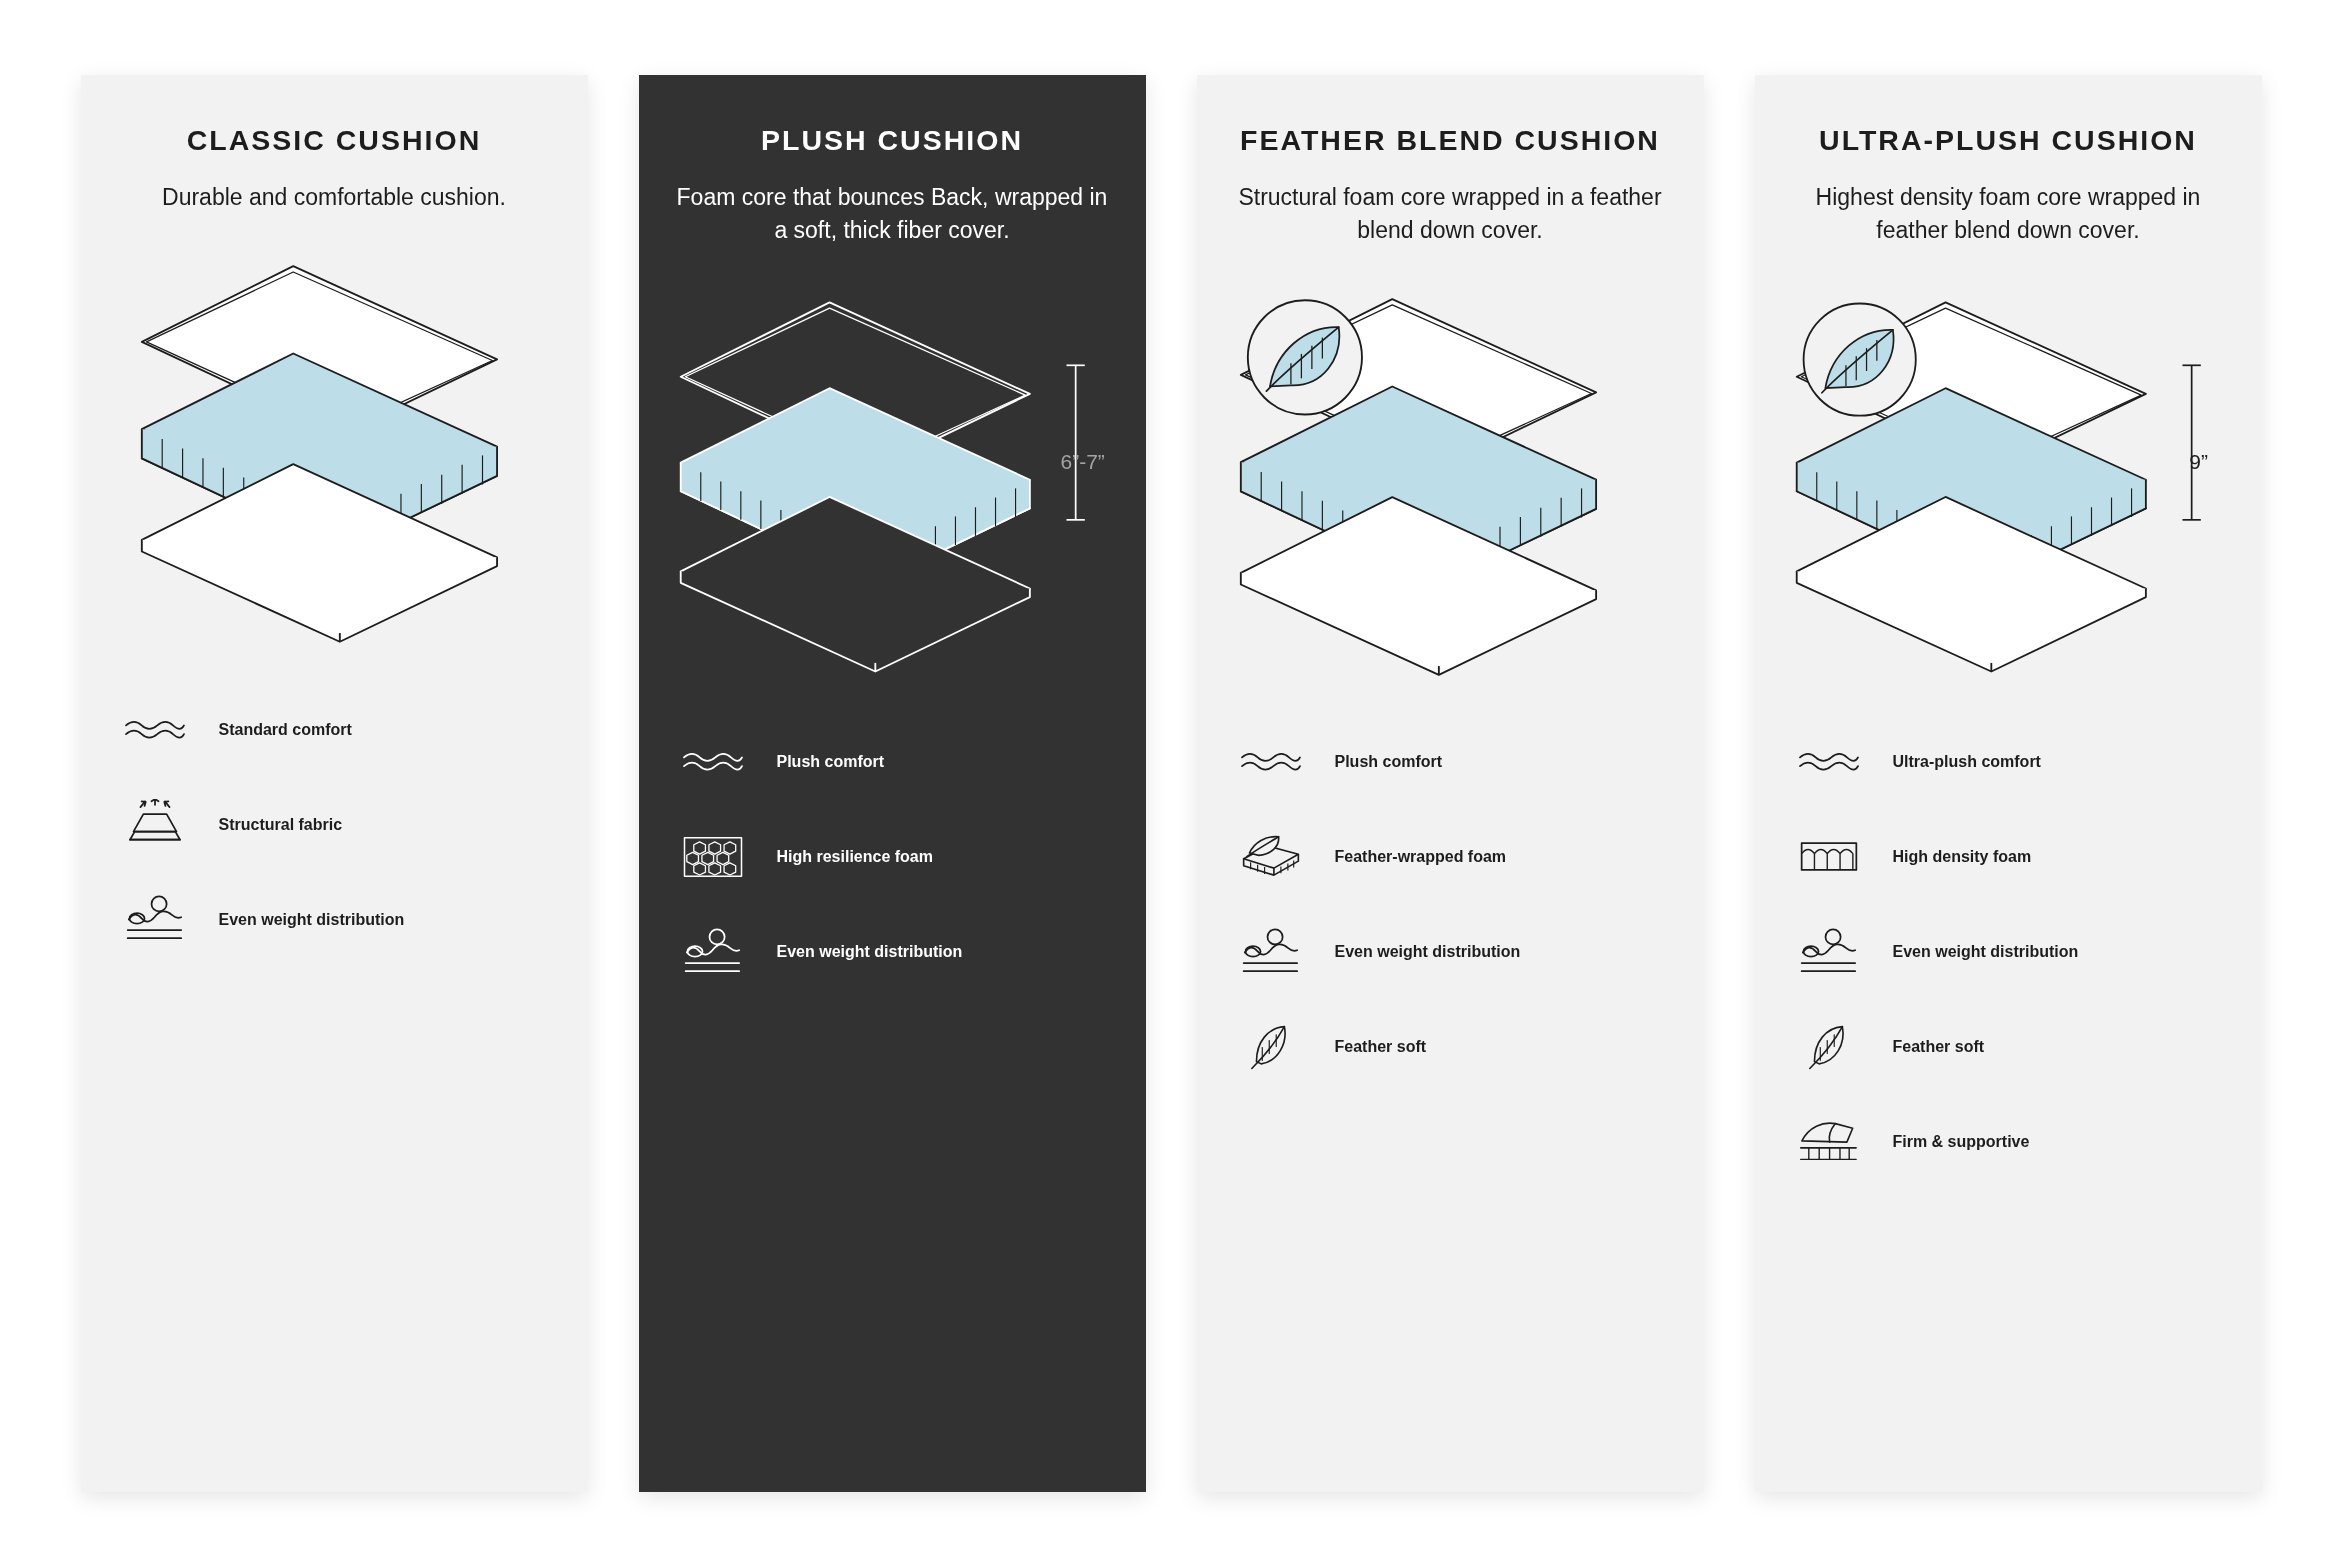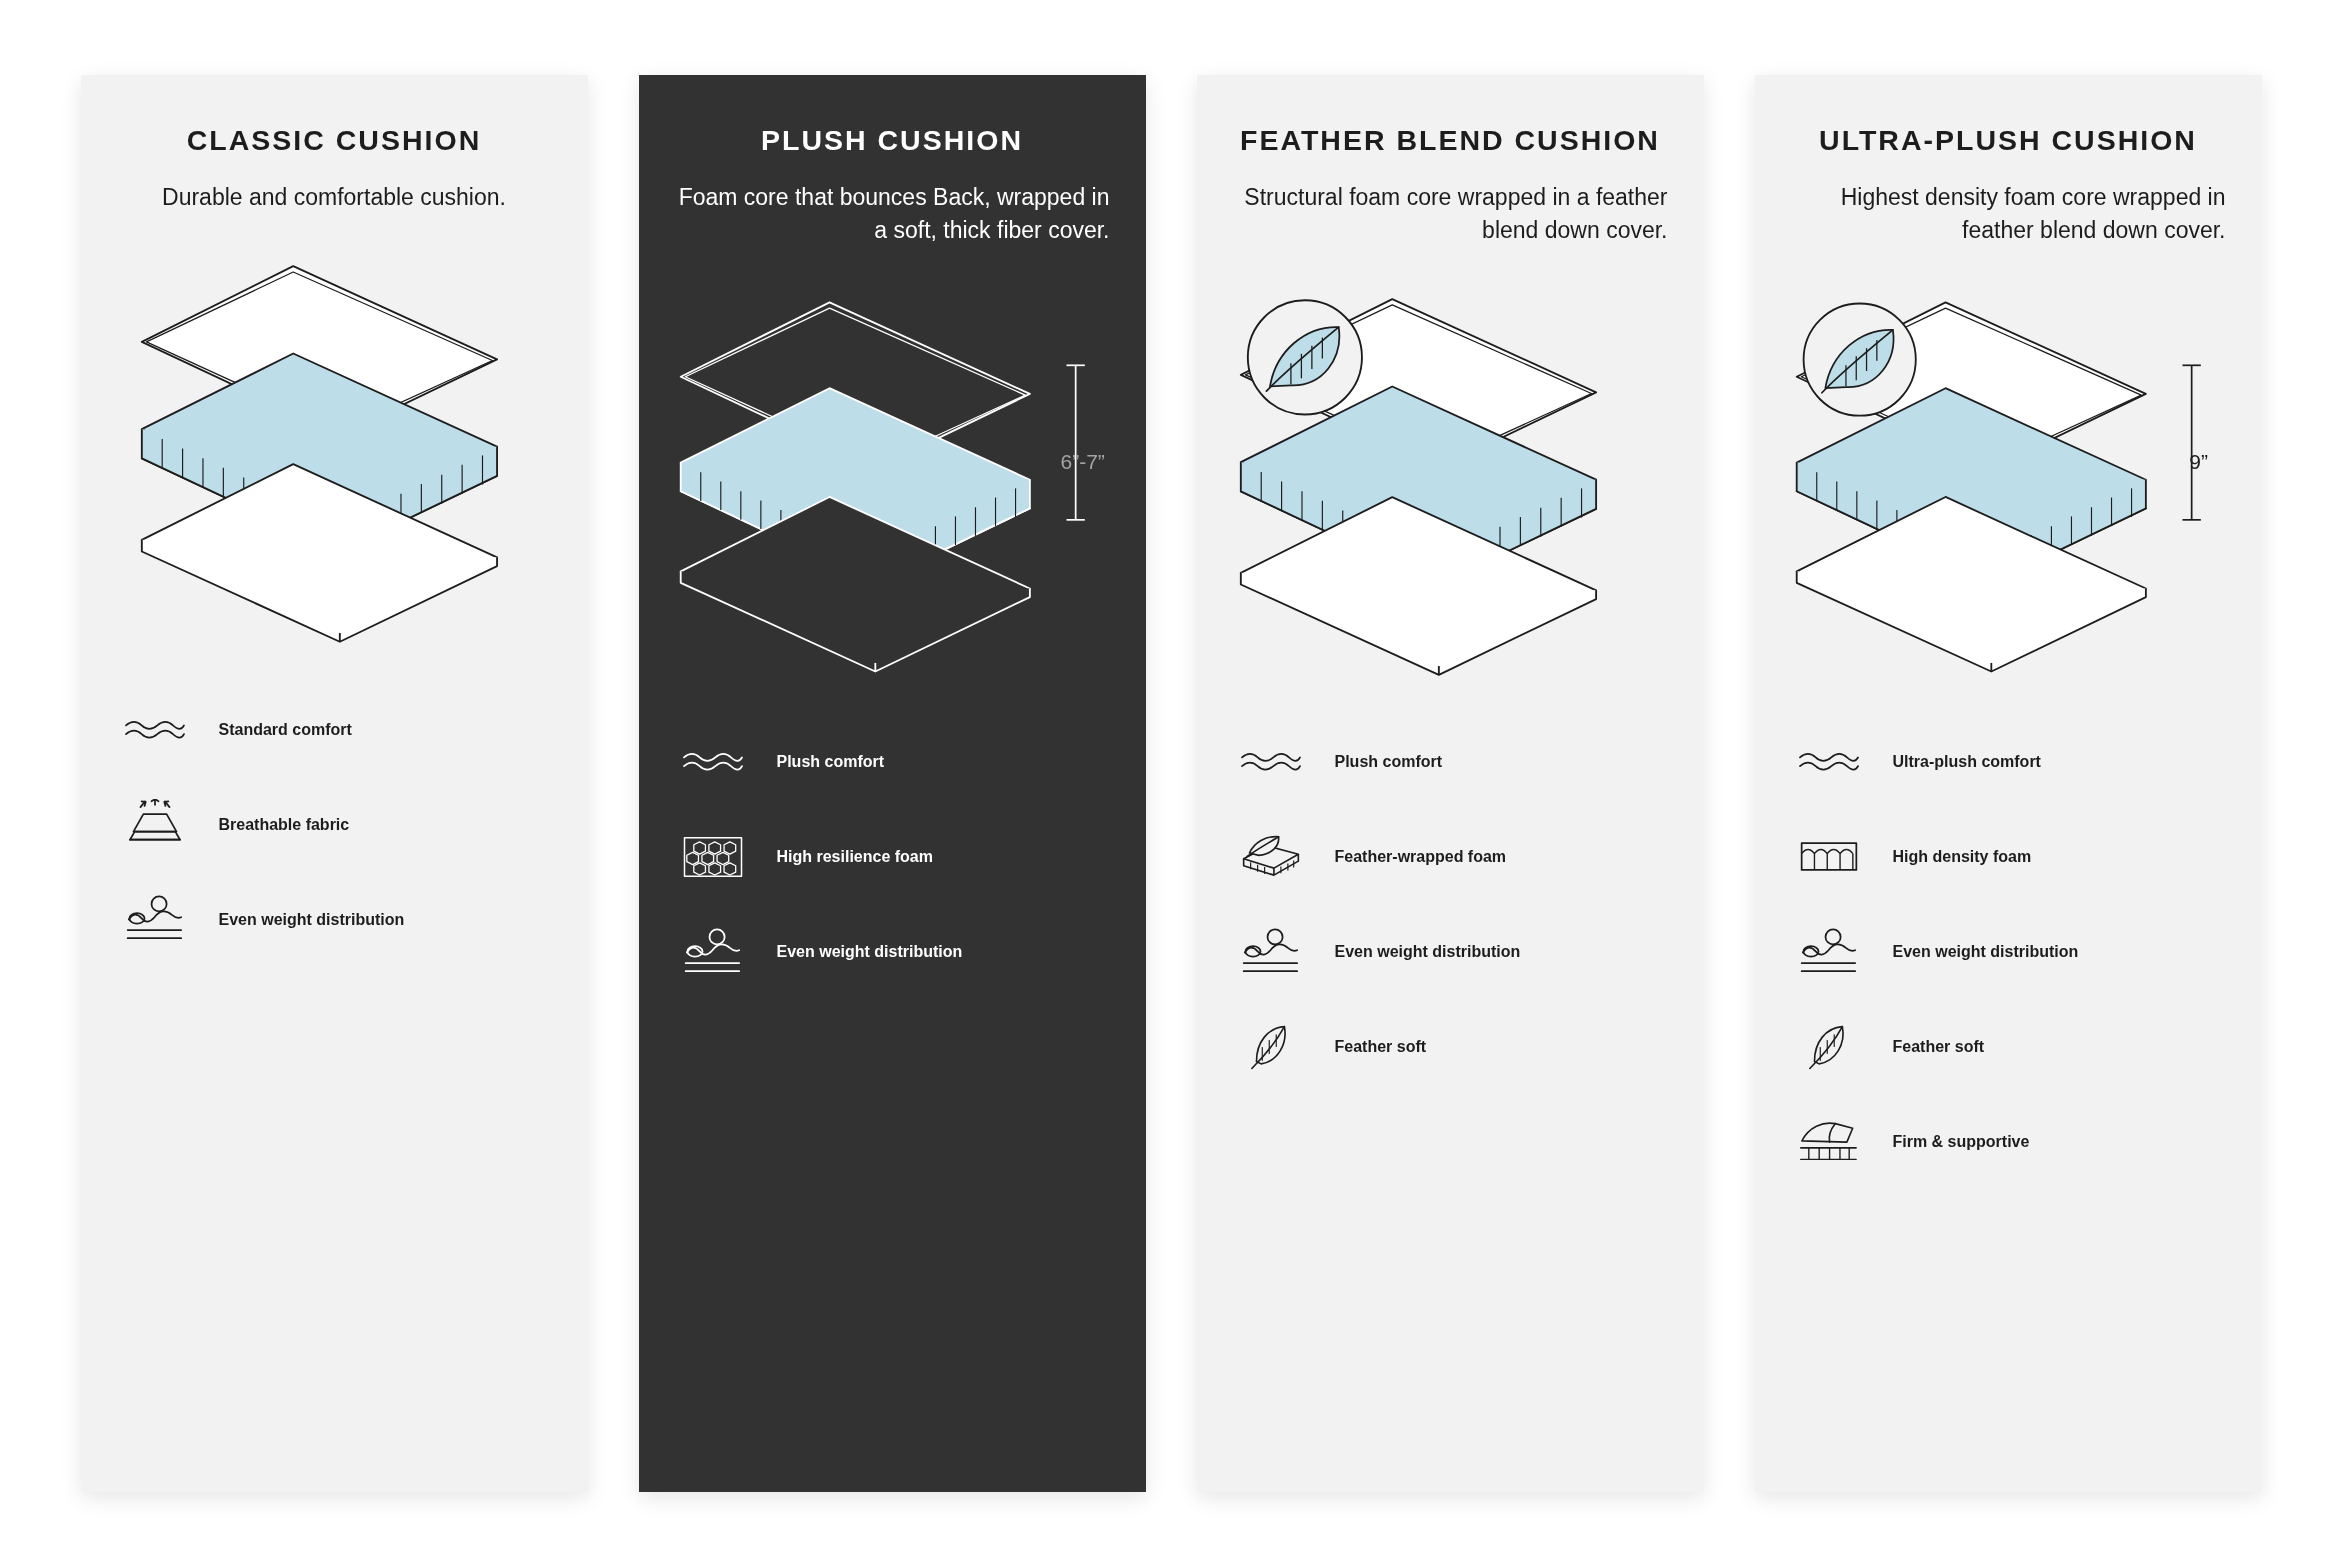--- a/index.html
+++ b/index.html
@@ -50,21 +50,21 @@
     font-weight: bold;
     letter-spacing: 2px;
     text-align: center;
     line-height: 1.28;
     text-transform: uppercase;
   }
   .card-desc {
     margin-top: 23px;
     font-size: 23px;
     line-height: 1.42;
-    text-align: right;
+    text-align: center;
     max-width: 437px;
     font-weight: 400;
   }
   .art {
     position: relative;
     width: 100%;
     height: 454px;
     margin-top: 11.7px;
     display: flex;
     justify-content: center;
@@ -166,21 +166,21 @@
         <span class="ficon">
           <svg width="64" height="50" viewBox="0 0 110 86" fill="none" stroke="#1d1d1d" stroke-width="3" stroke-linecap="round" stroke-linejoin="round">
             <path d="M30 14 l8 -10 M32 4 l7 1 M39 5 l-2 7"></path>
             <path d="M55 10 l0 -10 M55 0 l6 4 M55 0 l-6 4"></path>
             <path d="M80 14 l-8 -10 M78 4 l-7 1 M71 5 l2 7"></path>
             <path d="M18 56 L35 26 H75 L92 56 Z"></path>
             <path d="M12 70 L20 56 H90 L98 70 Z"></path>
             <line x1="12" y1="70" x2="98" y2="70"></line>
           </svg>
         </span>
-        <span class="flabel">Breathable fabric</span>
+        <span class="flabel">Structural fabric</span>
       </div>
       <div class="feature">
         <span class="ficon">
           <svg width="64" height="50" viewBox="0 0 110 86" fill="none" stroke="#1d1d1d" stroke-width="3" stroke-linecap="round">
             <circle cx="62" cy="17" r="13"></circle>
             <path d="M10 44 q10 -16 22 -2 q10 12 22 -2 q14 -18 30 -4 q8 7 16 4"></path>
             <ellipse cx="24" cy="42" rx="13" ry="9"></ellipse>
             <line x1="8" y1="62" x2="100" y2="62"></line>
             <line x1="8" y1="76" x2="100" y2="76"></line>
           </svg>

